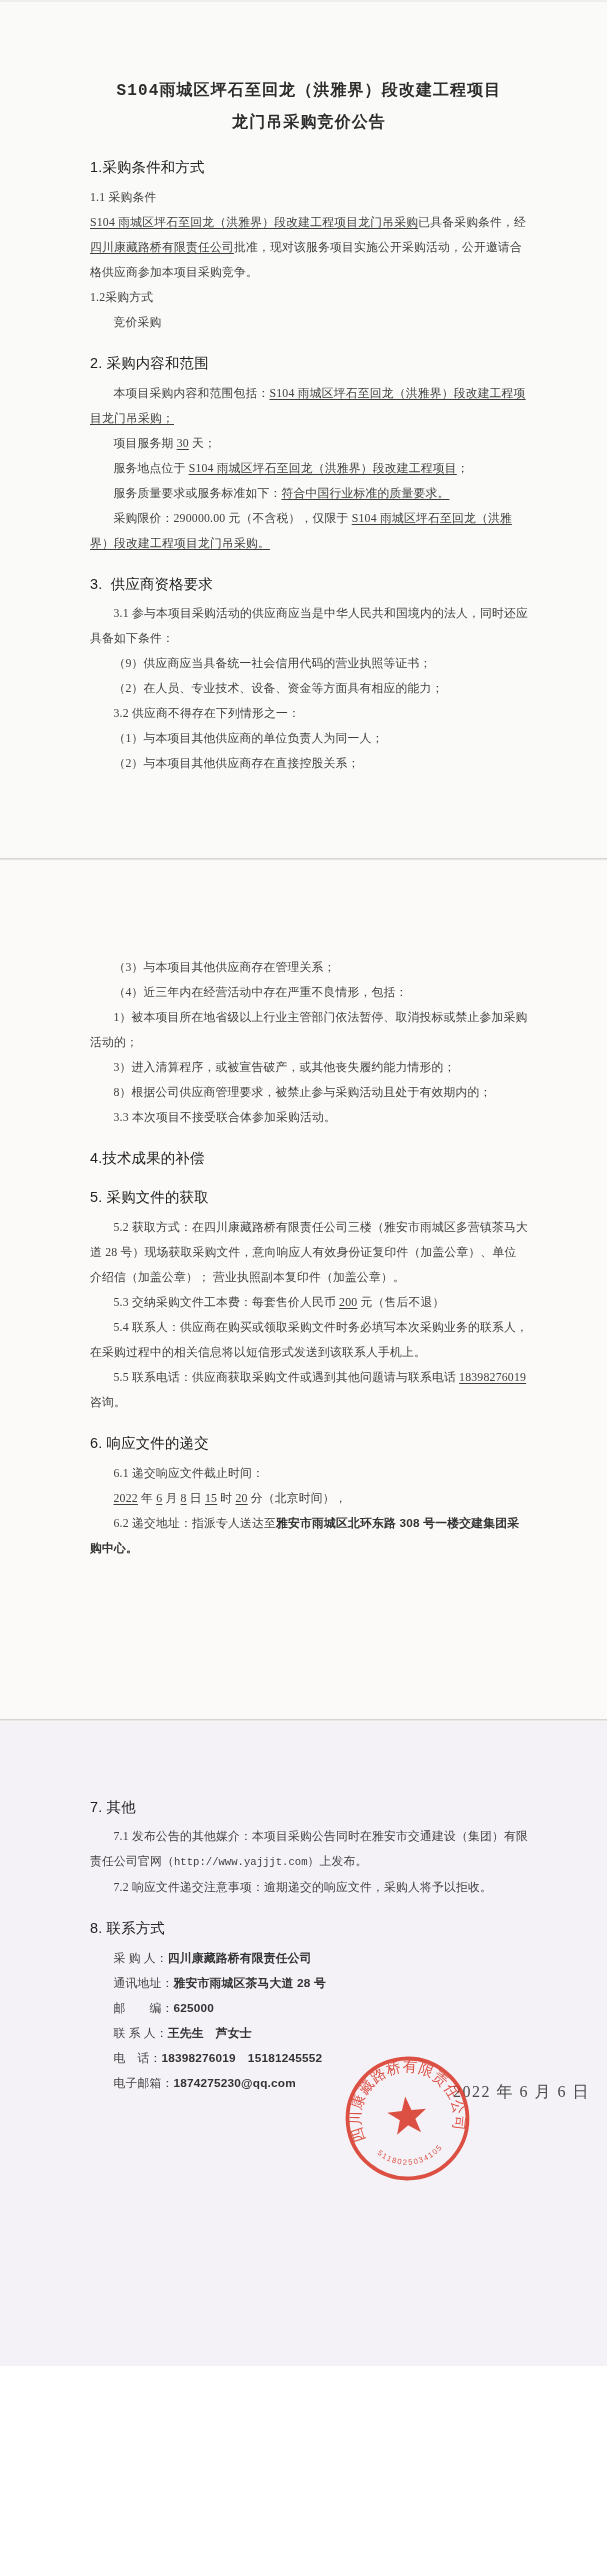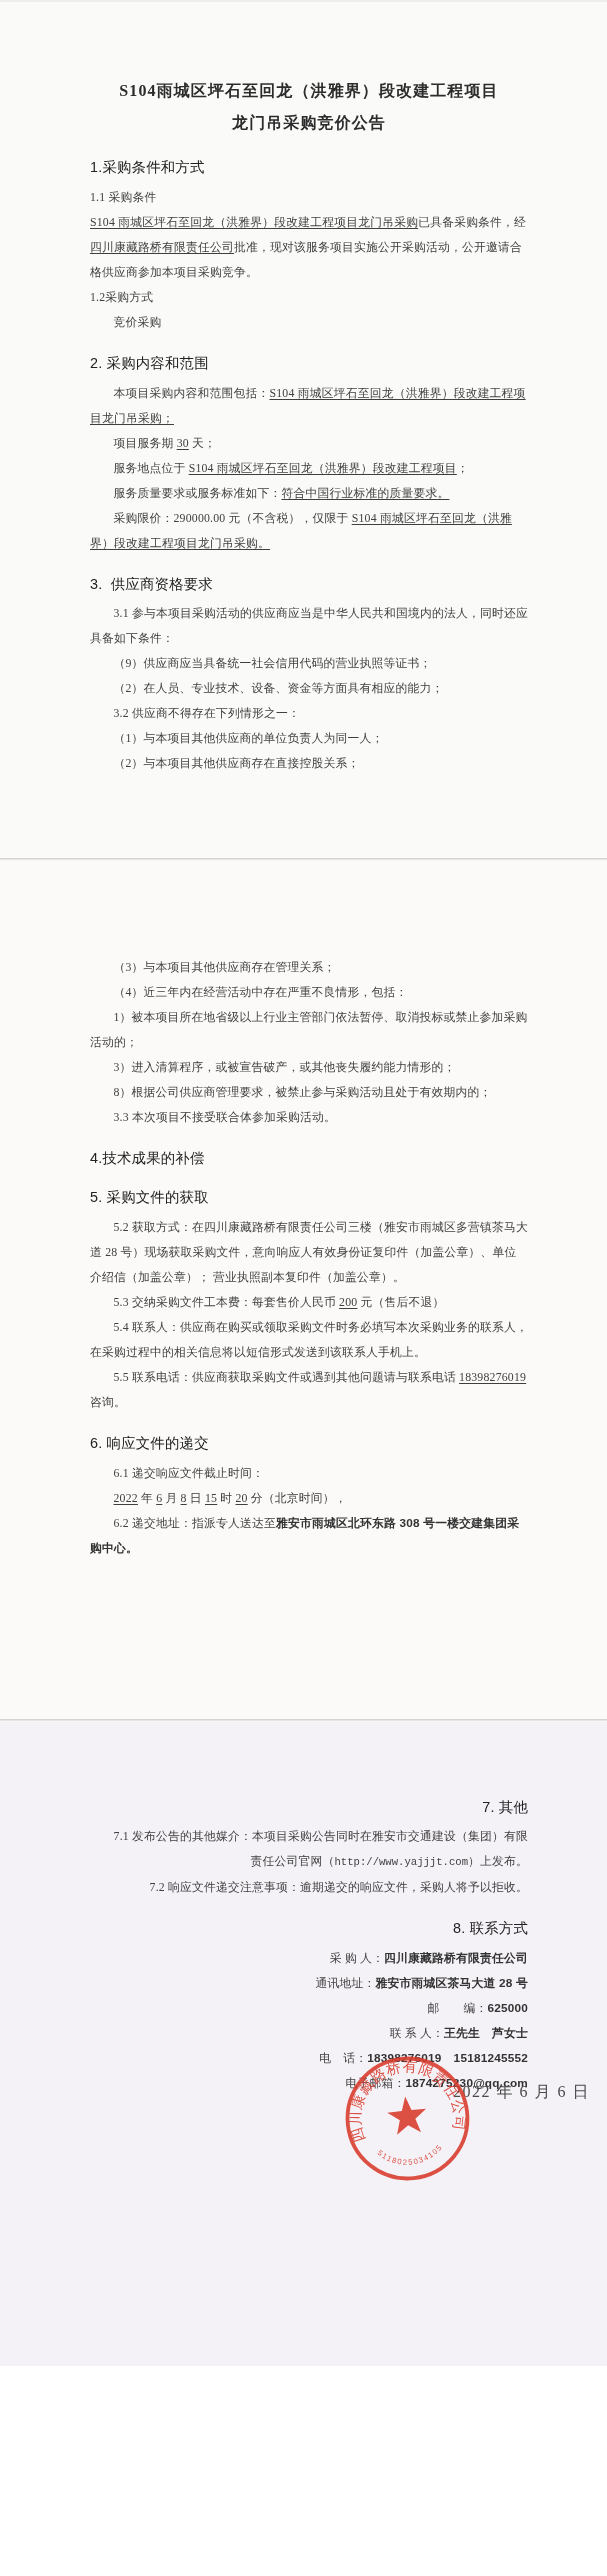--- a/index.html
+++ b/index.html
@@ -1,24 +1,24 @@
 <!DOCTYPE html>
 <html lang="zh" style="font-size:12px"><head>
 <meta charset="utf-8">
 <style>
   html,body{margin:0;padding:0;background:#ffffff;}
   #doc{width:607px;height:2576px;position:relative;font-family:"Liberation Serif",serif;overflow:hidden;}
   .page{position:relative;width:607px;box-sizing:border-box;color:#3f3f3f;overflow:hidden;}
   .page .content{position:relative;}
   .page1{height:858px;background:#fafaf8;border-top:2.3px solid #efeeec;padding:73px 79px 0 90px;}
   .page2{height:858px;background:#fbfaf8;padding:94px 79px 0 90px;}
-  .page3{height:644px;background:#f5f2f7;padding:73px 79px 0 90px;text-align:right;}
+  .page3{height:644px;background:#f5f2f7;padding:73px 79px 0 90px;}
   .seam{height:3px;background:linear-gradient(#cfccc8,#ffffff);}
   .blk{font-size:11.8px;line-height:25px;white-space:pre-wrap;letter-spacing:0.2px;}
-  .title{font-family:Liberation Serif, serif;font-weight:bold;font-size:16px;line-height:32px;
+  .title{font-family:Liberation Mono, monospace;font-weight:bold;font-size:16px;line-height:32px;
          text-align:center;color:#2c2c2c;letter-spacing:1.1px;white-space:pre-wrap;}
   .h{font-family:"Liberation Sans",sans-serif;font-weight:normal;font-size:14.4px;line-height:21px;
      color:#222222;margin:18px 0 6.8px;white-space:pre-wrap;}
   .content > .h:first-child{margin-top:1.5px;}
   .pi{text-indent:23.5px;}
   .ct{text-indent:23.5px;}
   span.u{text-decoration:underline;text-underline-offset:2.3px;}
   span.b{font-family:"Liberation Sans",sans-serif;font-weight:bold;color:#333333;}
   span.m{font-family:"Liberation Mono",monospace;font-size:10.6px;letter-spacing:0;}
   .issue-date{position:absolute;left:433px;top:360px;font-size:16px;color:#4a4a4a;

